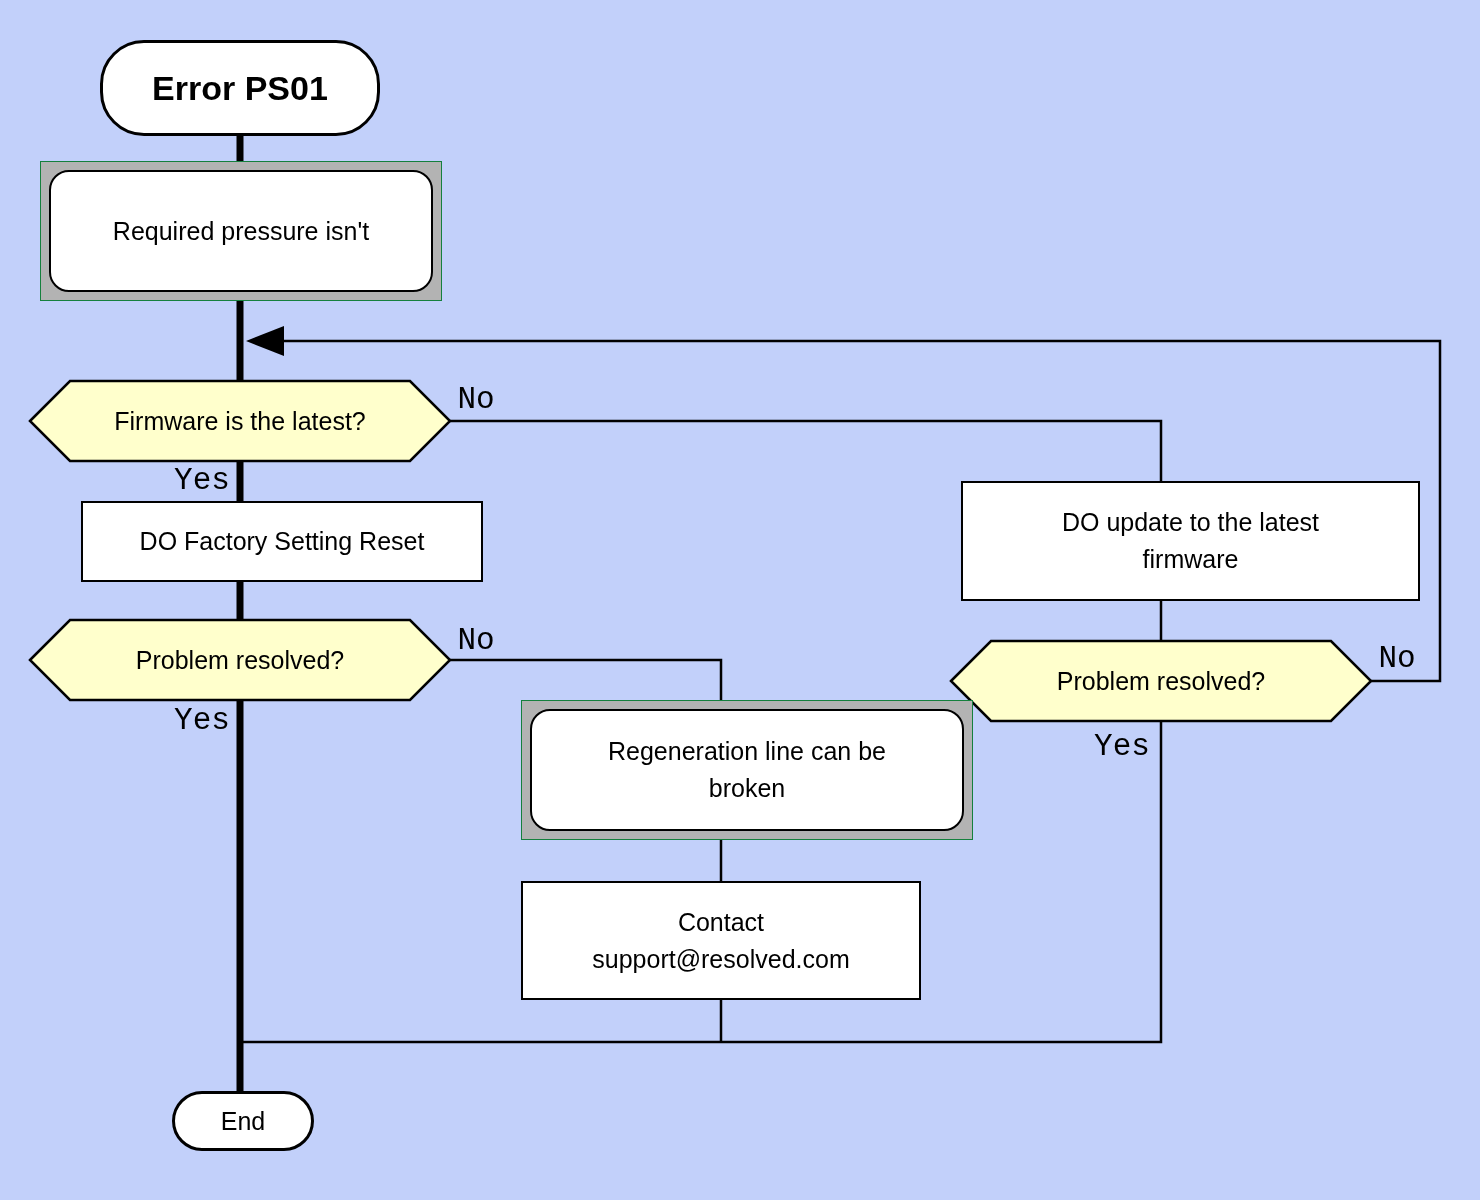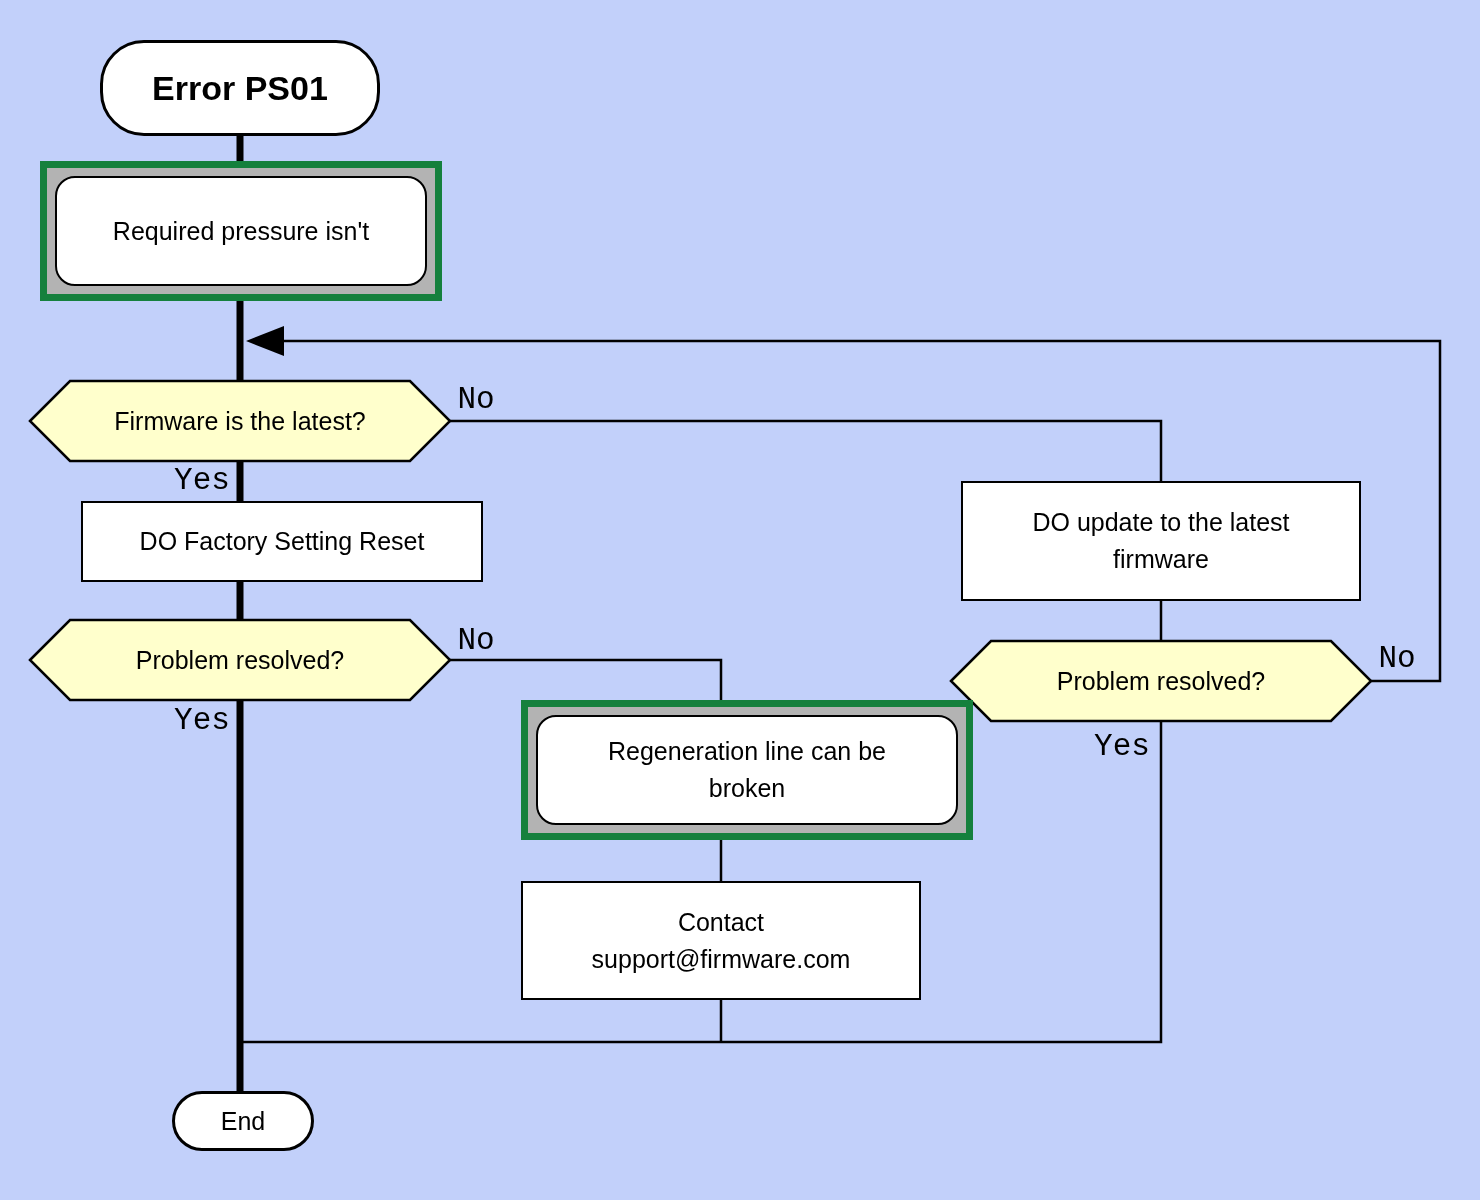--- a/index.html
+++ b/index.html
@@ -38,21 +38,21 @@
     background: #ffffff;
     border: 3px solid #000000;
     border-radius: 44px;
   }
   .rect {
     background: #ffffff;
     border: 2.5px solid #000000;
   }
   .frame {
     background: #b3b3b3;
-    border: 7px solid #15803d;
+    border: 1px solid #15803d;
   }
   .frame-inner {
     position: absolute;
     left: 8px; top: 8px; right: 8px; bottom: 8px;
     background: #ffffff;
     border: 2.5px solid #000000;
     border-radius: 20px;
     display: flex;
     flex-direction: column;
     align-items: center;
@@ -134,24 +134,24 @@
 
   <div class="node frame" style="left:521px; top:700px; width:452px; height:140px;">
     <div class="frame-inner">
       <span>Regeneration line can be</span>
       <span>broken</span>
     </div>
   </div>
 
   <div class="node rect" style="left:521px; top:881px; width:400px; height:119px;">
     <span>Contact</span>
-    <span>support@firmware.com</span>
+    <span>support@resolved.com</span>
   </div>
 
-  <div class="node rect" style="left:961px; top:481px; width:400px; height:120px;">
+  <div class="node rect" style="left:961px; top:481px; width:459px; height:120px;">
     <span>DO update to the latest</span>
     <span>firmware</span>
   </div>
 
   <div class="hex-label" style="left:991px; top:641px; width:340px; height:80px;">
     <span>Problem resolved?</span>
   </div>
 
   <div class="node pill" style="left:172px; top:1091px; width:142px; height:60px; border-radius:30px;">
     <span>End</span>

